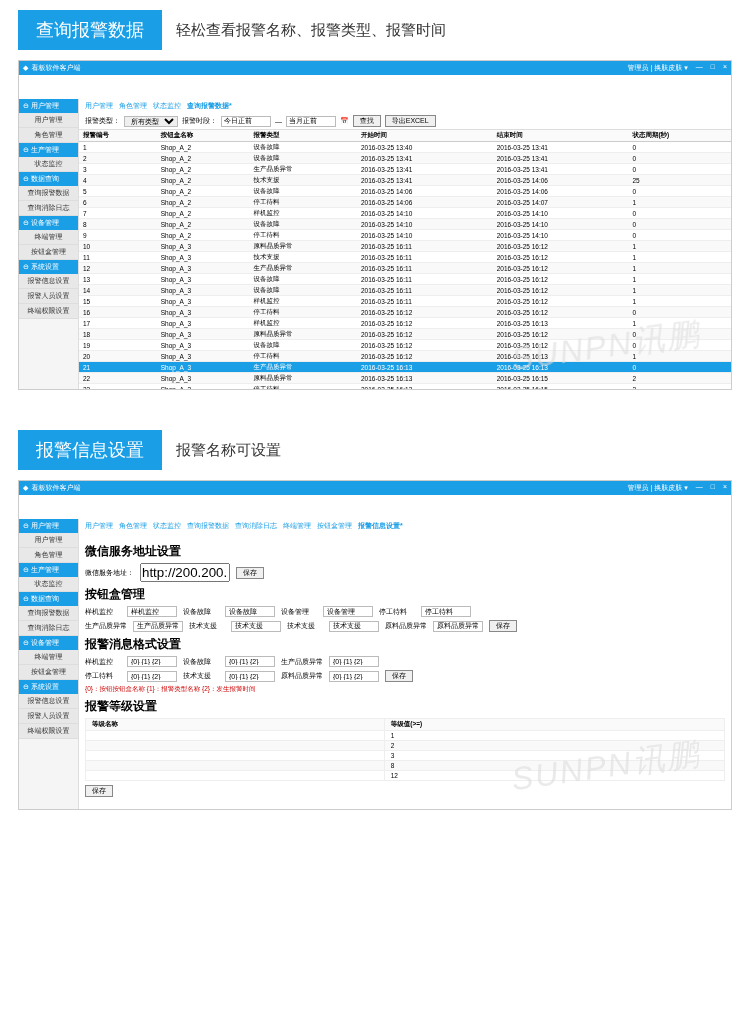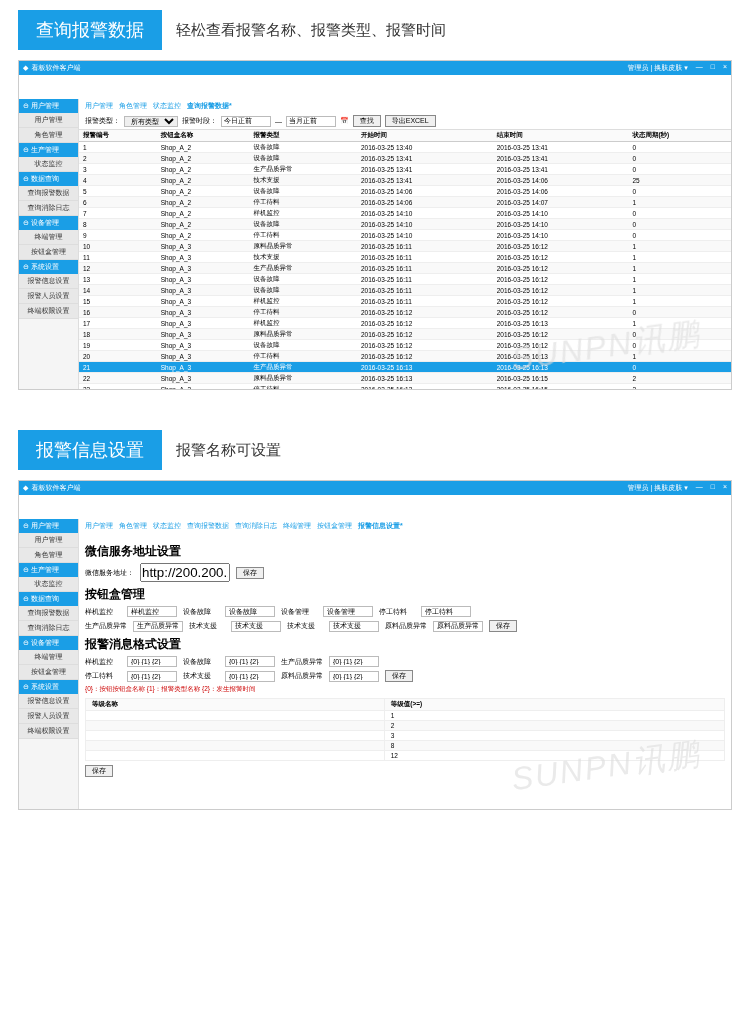--- a/index.html
+++ b/index.html
@@ -392,20 +392,21 @@
         <div class="row" id="fmt-row2">
             <label>停工待料</label>
             <input type="text" value="{0} {1} {2}" style="">
             <label>技术支援</label>
             <input type="text" value="{0} {1} {2}" style="">
             <label>原料品质异常</label>
             <input type="text" value="{0} {1} {2}" style="">
             <button>保存</button>
           </div>
         <div class="note">{0}：按钮按钮盒名称  {1}：报警类型名称  {2}：发生报警时间</div>
+        <div class="sect-title">报警等级设置</div>
         <table class="level-table">
           <thead>
               <tr id="lvl-head">
                 <th>等级名称</th>
                 <th>等级值(&gt;=)</th>
               </tr>
             </thead>
           <tbody id="lvl-body">
               <tr>
                 <td></td>

